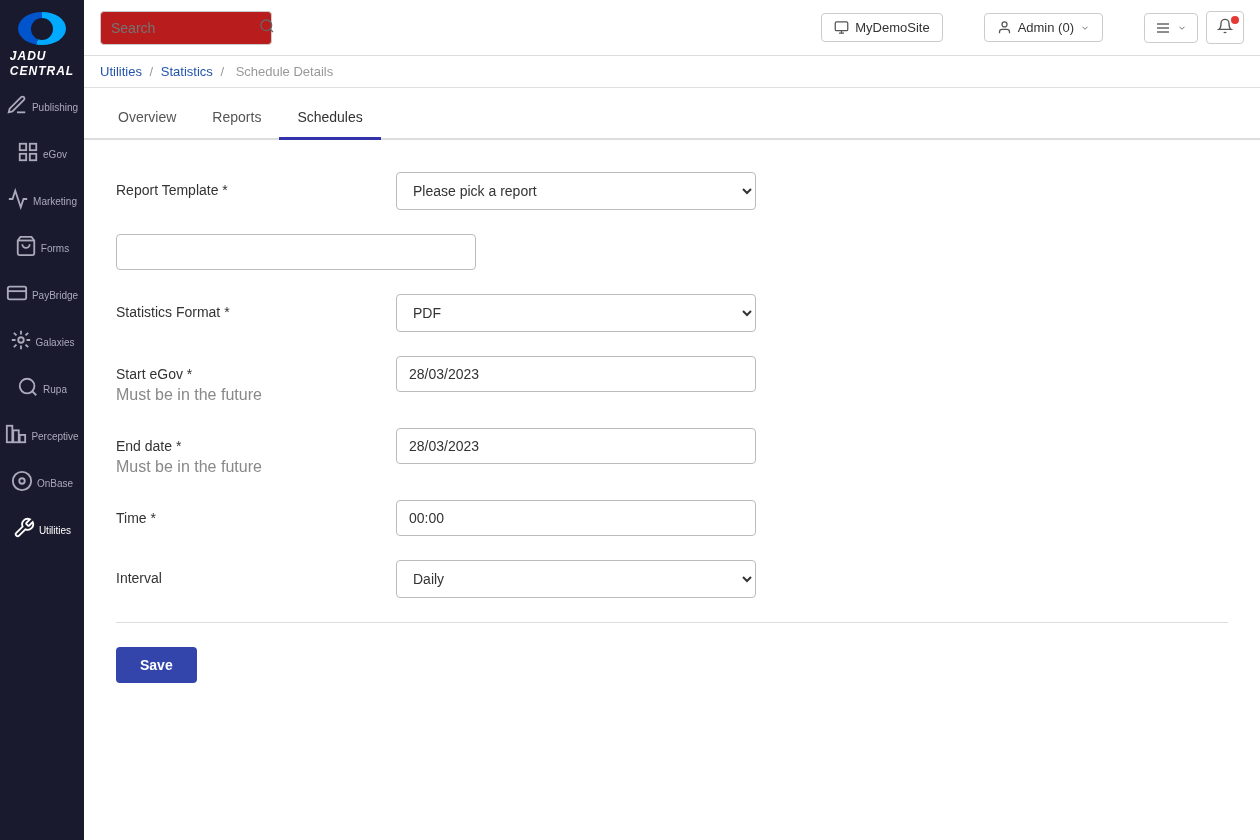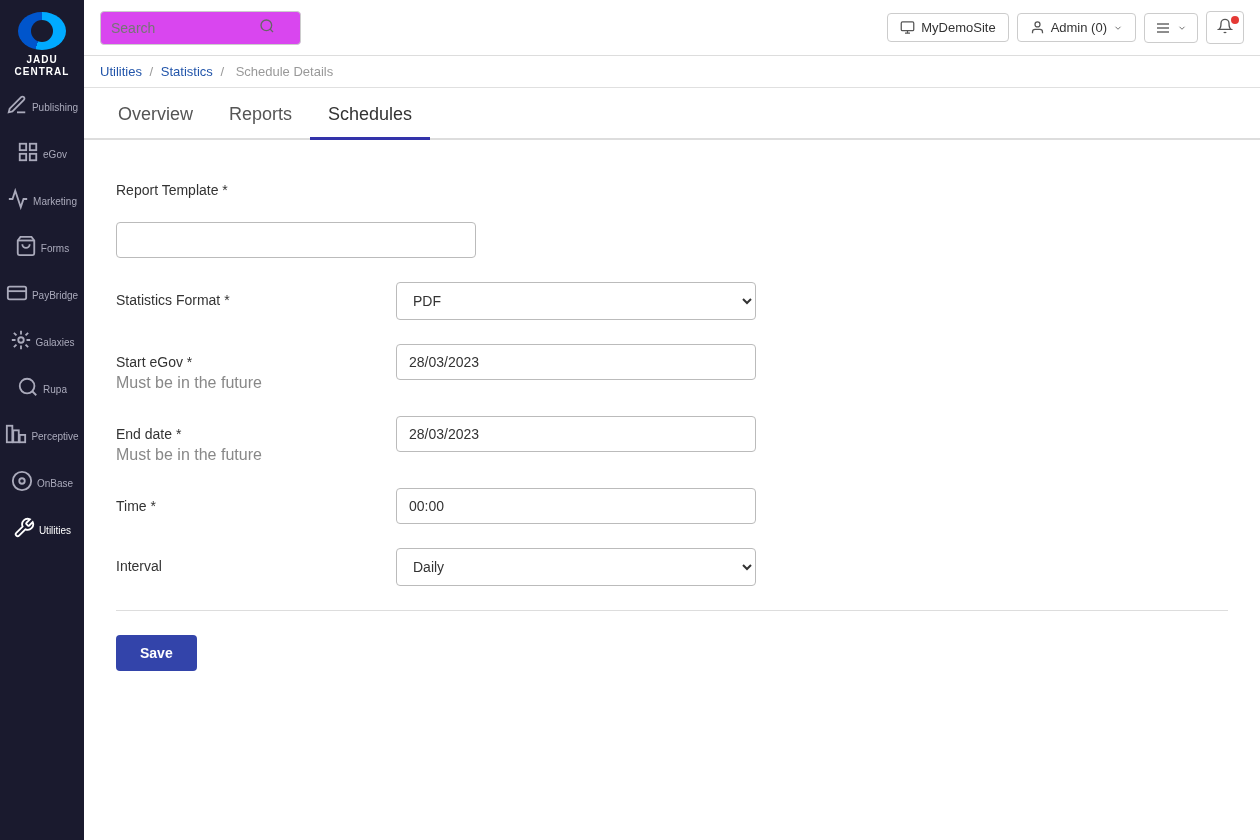--- a/index.html
+++ b/index.html
@@ -31,21 +31,21 @@
       width: 48px;
       height: 48px;
       border-radius: 50%;
       background: conic-gradient(#00aaff 0deg 200deg, #0055cc 200deg 360deg);
       display: flex; align-items: center; justify-content: center;
       margin-bottom: 4px;
     }
     .logo-inner {
       width: 22px; height: 22px; border-radius: 50%; background: #1a1a2e;
     }
-    .logo-text { color: white; font-size: 10px; font-weight: 700; letter-spacing: 1px; text-align: center; line-height: 1.2; }
+    .logo-text { color: white; font-size: 12px; font-weight: 700; letter-spacing: 1px; line-height: 1.2; font-style: italic; }
 
     .sidebar-item {
       display: flex; flex-direction: row; align-items: center;
       justify-content: center; width: 84px; padding: 10px 0;
       color: #aab; font-size: 11px; cursor: pointer; gap: 4px;
     }
     .sidebar-item .icon { font-size: 20px; color: #aab; }
     .sidebar-item .label { color: #aab; font-size: 10px; text-align: center; }
     .sidebar-item.active .label, .sidebar-item.active .icon { color: white; }
 
@@ -65,34 +65,34 @@
       align-items: center;
       justify-content: space-between;
       padding: 8px 16px;
       border-bottom: 1px solid #ddd;
       height: 56px;
       flex-shrink: 0;
     }
     .search-box {
       display: flex; align-items: center;
       border: 1px solid #ccc; border-radius: 4px;
-      padding: 6px 10px; gap: 8px; width: 201px;
-      background: #d946ef;
+      padding: 6px 10px; gap: 8px; width: 172px;
+      background: #b91c1c;
     }
     .search-box input {
       border: none; outline: none; font-size: 14px; width: 140px; background: transparent;
     }
     .search-icon-svg { color: #666; font-size: 16px; }
 
     .header-right { display: flex; align-items: center; gap: 8px; }
     .header-btn {
       display: flex; align-items: center; gap: 6px;
       border: 1px solid #ccc; border-radius: 4px;
       padding: 6px 12px; background: white; cursor: pointer;
-      font-size: 13px; color: #333;
+      font-size: 13px; color: #333; margin-left: 33px;
     }
     .notif-btn {
       border: 1px solid #ccc; border-radius: 4px;
       padding: 6px 10px; background: white; cursor: pointer;
       position: relative;
     }
     .notif-dot {
       position: absolute; top: 4px; right: 4px;
       width: 8px; height: 8px; border-radius: 50%; background: #e53935;
     }
@@ -114,21 +114,21 @@
       background: white;
       display: flex;
       align-items: flex-end;
       padding: 0 16px;
       border-bottom: 2px solid #ddd;
       flex-shrink: 0;
       height: 52px;
     }
     .tab {
       padding: 14px 18px 12px;
-      font-size: 18px; color: #555;
+      font-size: 14px; color: #555;
       cursor: pointer; border-bottom: 3px solid transparent;
       margin-bottom: -2px;
     }
     .tab.active { color: #333; border-bottom: 3px solid #3333aa; font-weight: 500; }
 
     
     #content {
       flex: 1; overflow-y: auto; padding: 32px 32px;
       background: white;
     }
@@ -345,20 +345,23 @@
   </div>
 
   <div id="content">
 
     
     <div class="form-row">
       <div class="form-label">
         <span>Report Template</span>
         <span class="required"> *</span>
       </div>
+      <div class="form-field">
+        <select><option value="Please pick a report">Please pick a report</option></select>
+      </div>
     </div>
 
     
     <div class="form-row">
       <div class="form-field">
         <input type="email" value="" style="">
       </div>
     </div>
 
     

